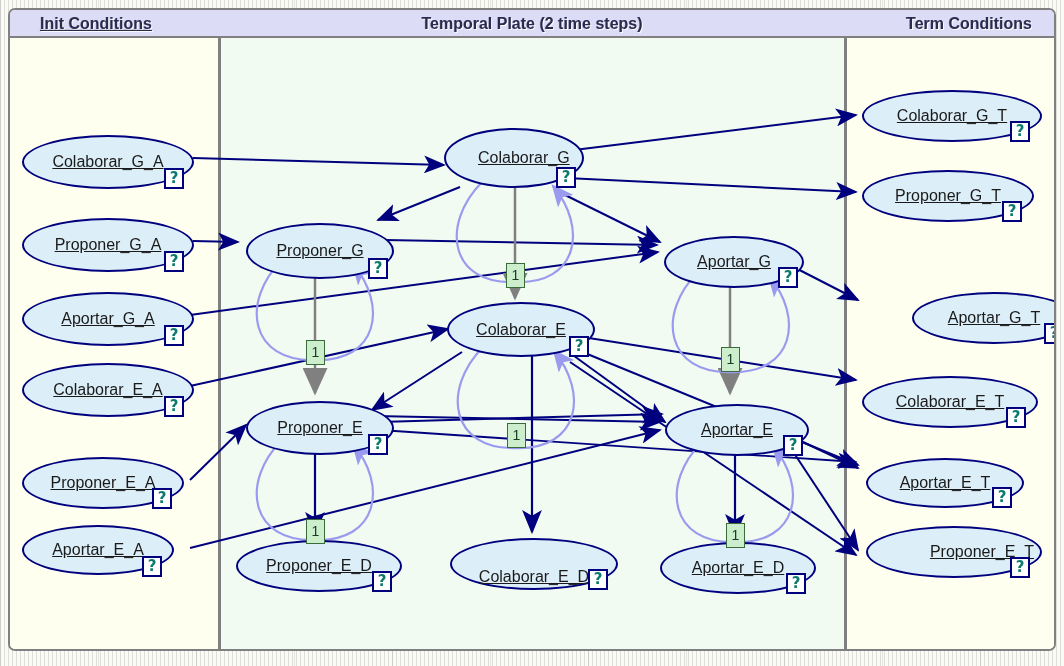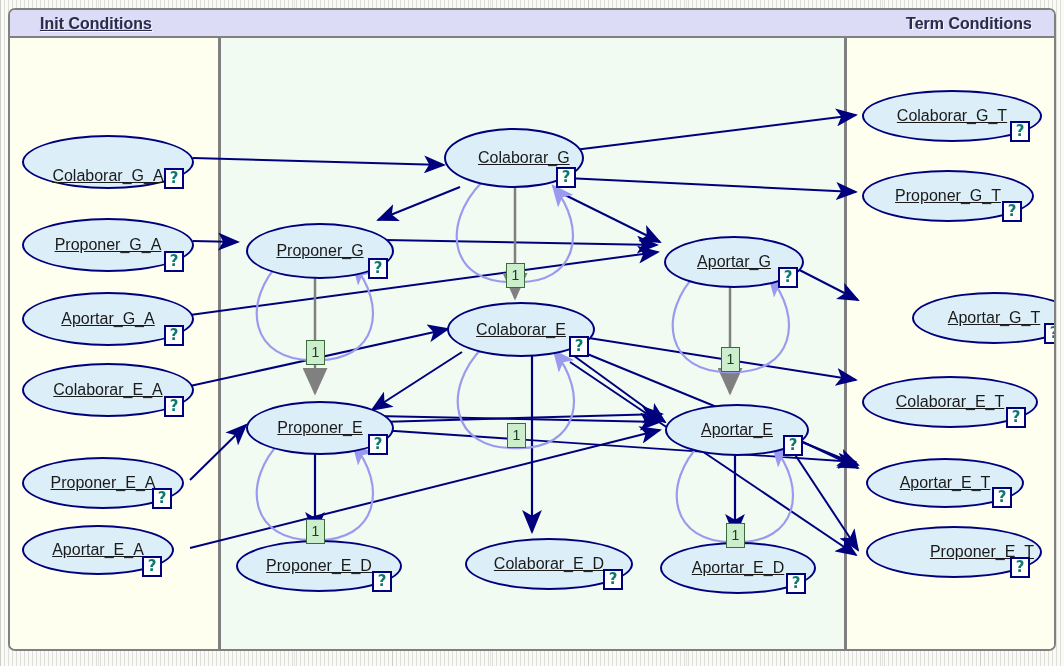--- a/index.html
+++ b/index.html
@@ -87,20 +87,21 @@
 </style>
 </head>
 <body>
 
 <div id="backdrop"></div>
 
 <div id="window">
 
   <div id="header">
     <div class="hdr-label" id="hdr-init">Init Conditions</div>
+    <div class="hdr-label" id="hdr-temporal">Temporal Plate (2 time steps)</div>
     <div class="hdr-label" id="hdr-term">Term Conditions</div>
   </div>
 
   <div class="panel" id="panel-init"></div>
   <div class="panel" id="panel-plate"></div>
   <div class="panel" id="panel-term"></div>
 
   <svg id="canvas" viewBox="0 0 1048 643">
     <defs>
       <marker id="ah" markerWidth="11" markerHeight="9" refX="10" refY="4.5" orient="auto">
@@ -166,21 +167,21 @@
     <g stroke="#9a9aee" stroke-width="2.2" fill="none">
       <path d="M472,172 C430,215 440,275 505,272 C568,275 578,218 543,176" marker-end="url(#ahl)"></path>
       <path d="M272,250 C230,292 240,352 305,350 C368,352 378,296 343,254" marker-end="url(#ahl)"></path>
       <path d="M688,262 C646,304 656,364 721,362 C784,364 794,308 759,266" marker-end="url(#ahl)"></path>
       <path d="M473,337 C431,380 441,440 506,438 C569,440 579,384 544,341" marker-end="url(#ahl)"></path>
       <path d="M272,430 C230,472 240,532 305,530 C368,532 378,476 343,434" marker-end="url(#ahl)"></path>
       <path d="M692,432 C650,474 660,534 725,532 C788,534 798,478 763,436" marker-end="url(#ahl)"></path>
     </g>
   </svg>
 
-  <div class="node" style="left:12px;top:125px;width:172px;height:54px;align-items:flex-end;">
+  <div class="node" style="left:12px;top:125px;width:172px;height:54px;">
     <span>Colaborar_G_A</span>
     <div class="qbadge" style="right:8px;bottom:-2px;">?</div>
   </div>
   <div class="node" style="left:12px;top:208px;width:172px;height:54px;">
     <span>Proponer_G_A</span>
     <div class="qbadge" style="right:8px;bottom:-2px;">?</div>
   </div>
   <div class="node" style="left:12px;top:282px;width:172px;height:54px;">
     <span>Aportar_G_A</span>
     <div class="qbadge" style="right:8px;bottom:-2px;">?</div>
@@ -219,21 +220,21 @@
     <div class="qbadge" style="right:4px;bottom:-2px;">?</div>
   </div>
   <div class="node" style="left:655px;top:394px;width:144px;height:52px;">
     <span>Aportar_E</span>
     <div class="qbadge" style="right:4px;bottom:-2px;">?</div>
   </div>
   <div class="node" style="left:226px;top:530px;width:166px;height:52px;">
     <span>Proponer_E_D</span>
     <div class="qbadge" style="right:8px;bottom:-2px;">?</div>
   </div>
-  <div class="node" style="left:455px;top:528px;width:168px;height:52px;">
+  <div class="node" style="left:440px;top:528px;width:168px;height:52px;align-items:flex-end;">
     <span>Colaborar_E_D</span>
     <div class="qbadge" style="right:8px;bottom:-2px;">?</div>
   </div>
   <div class="node" style="left:650px;top:532px;width:156px;height:52px;">
     <span>Aportar_E_D</span>
     <div class="qbadge" style="right:8px;bottom:-2px;">?</div>
   </div>
 
   <div class="node" style="left:852px;top:80px;width:180px;height:52px;">
     <span>Colaborar_G_T</span>

